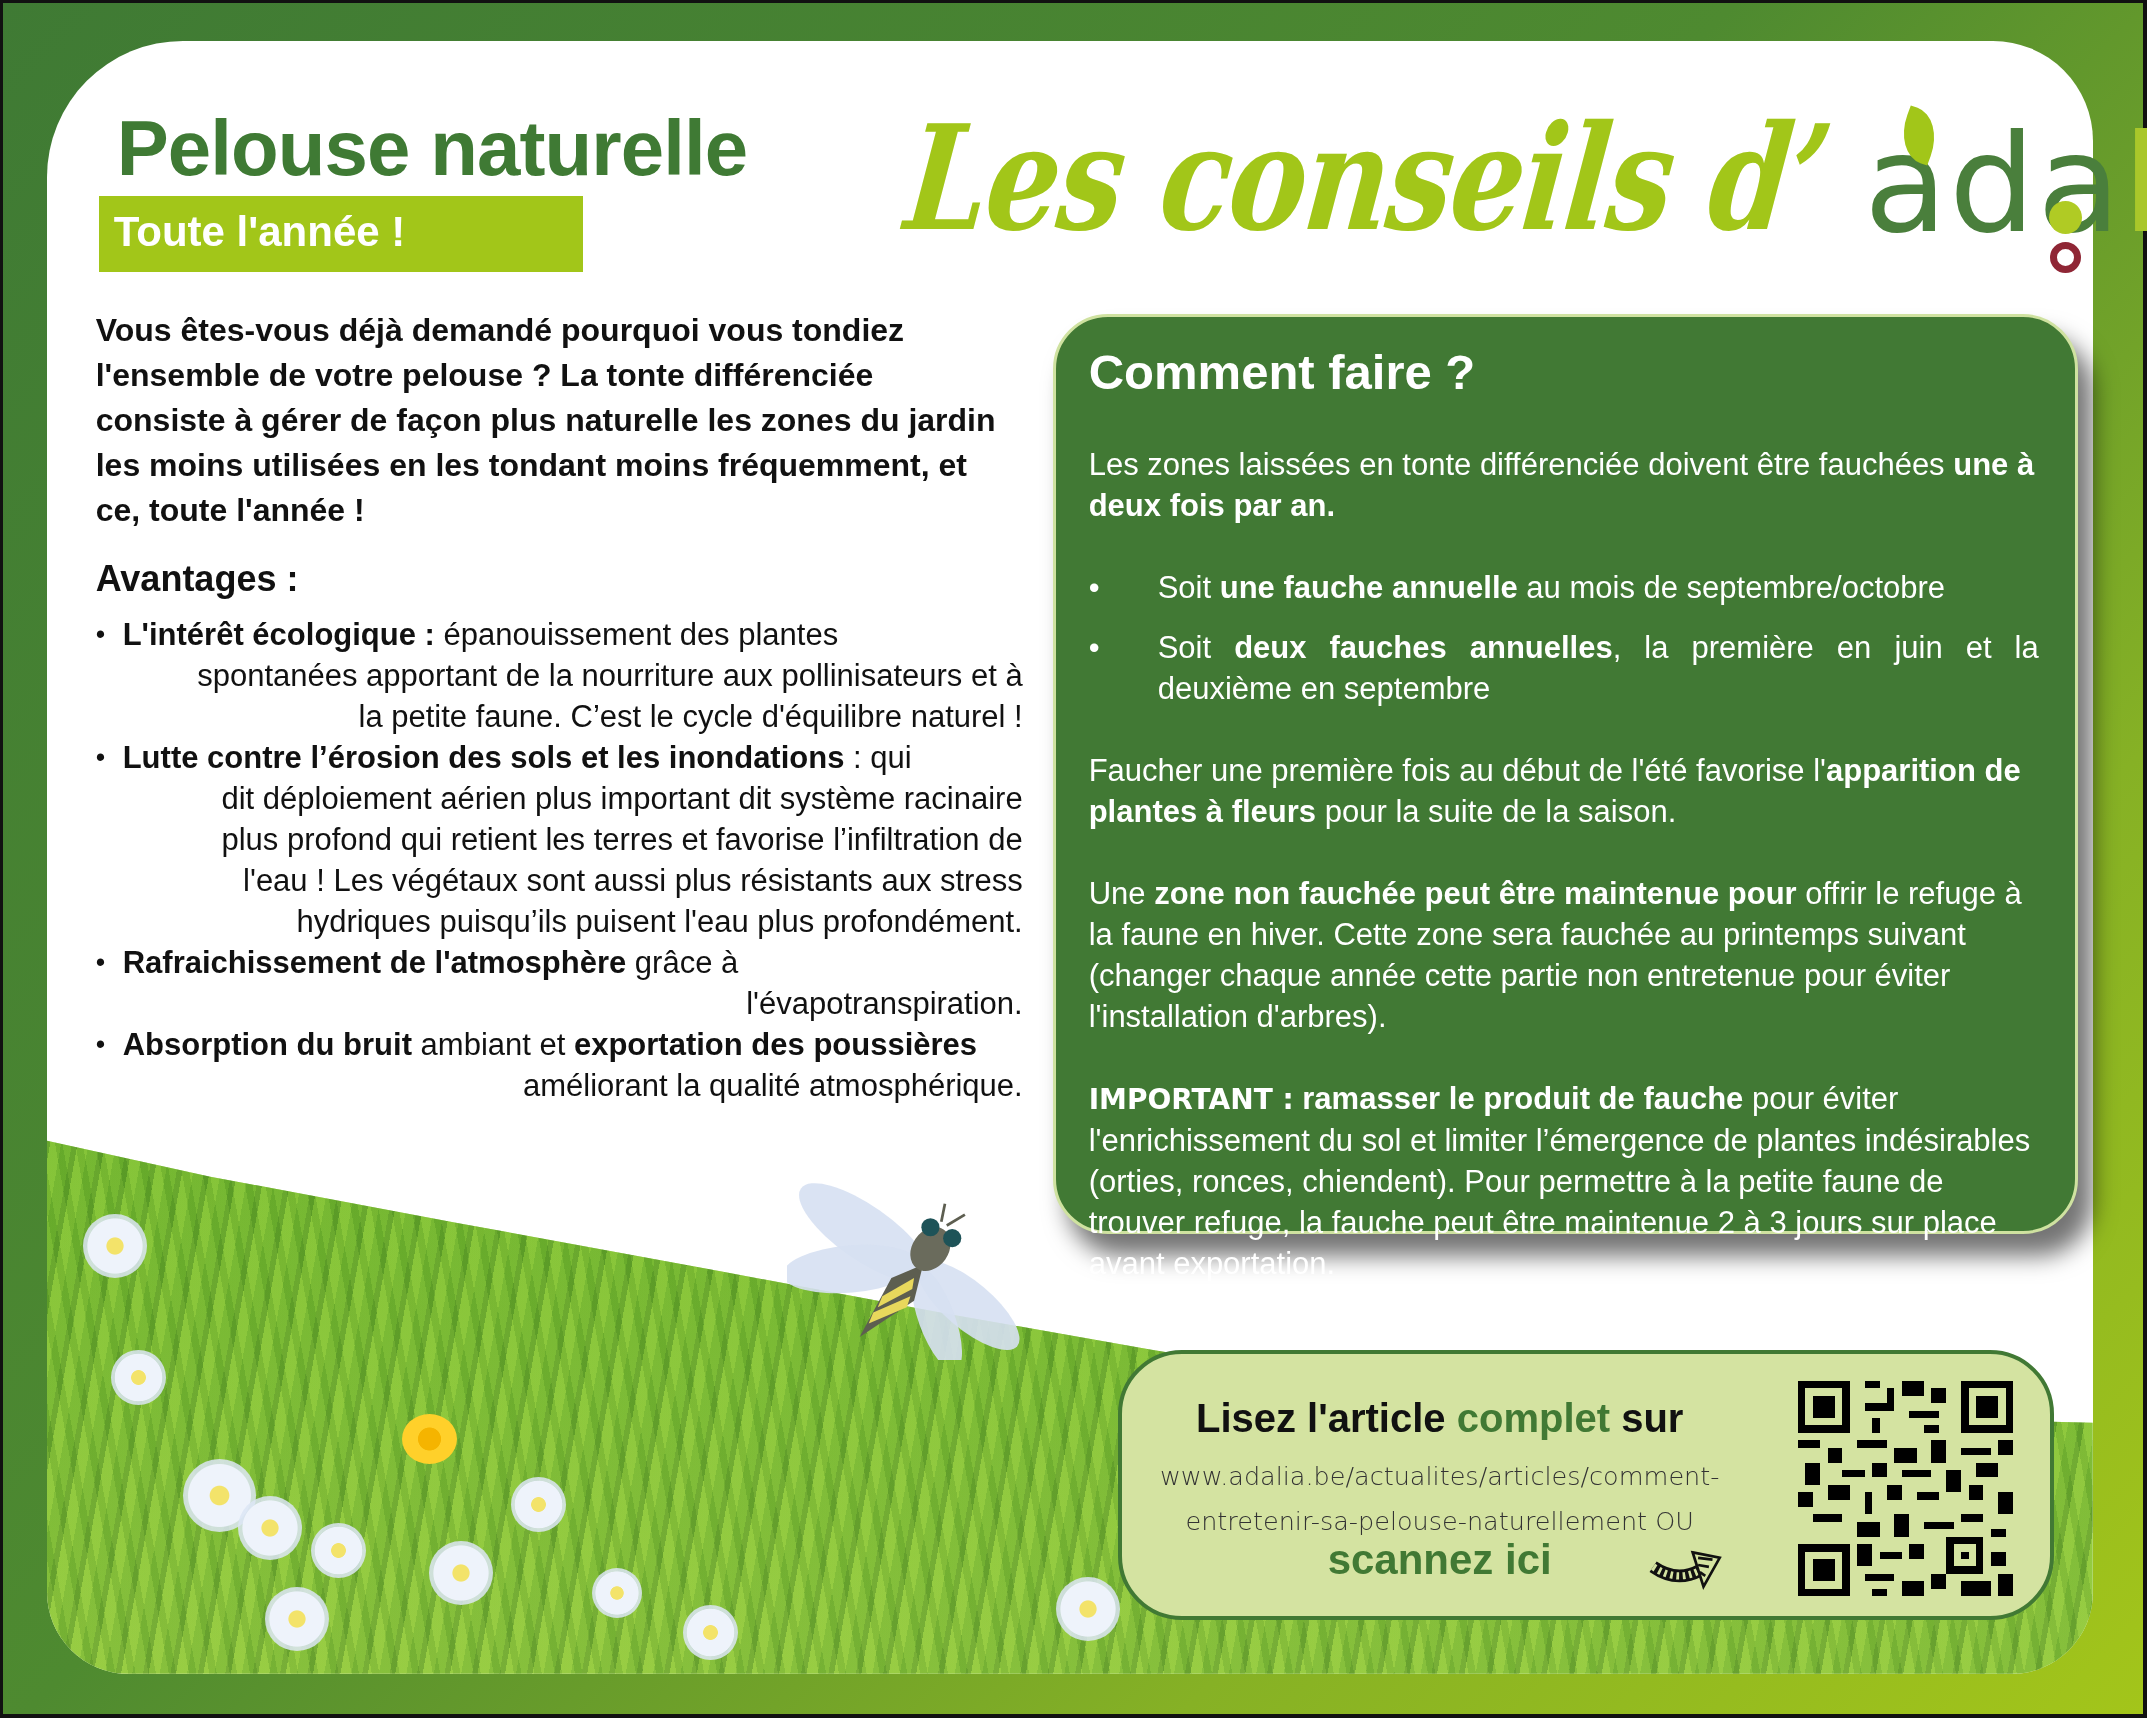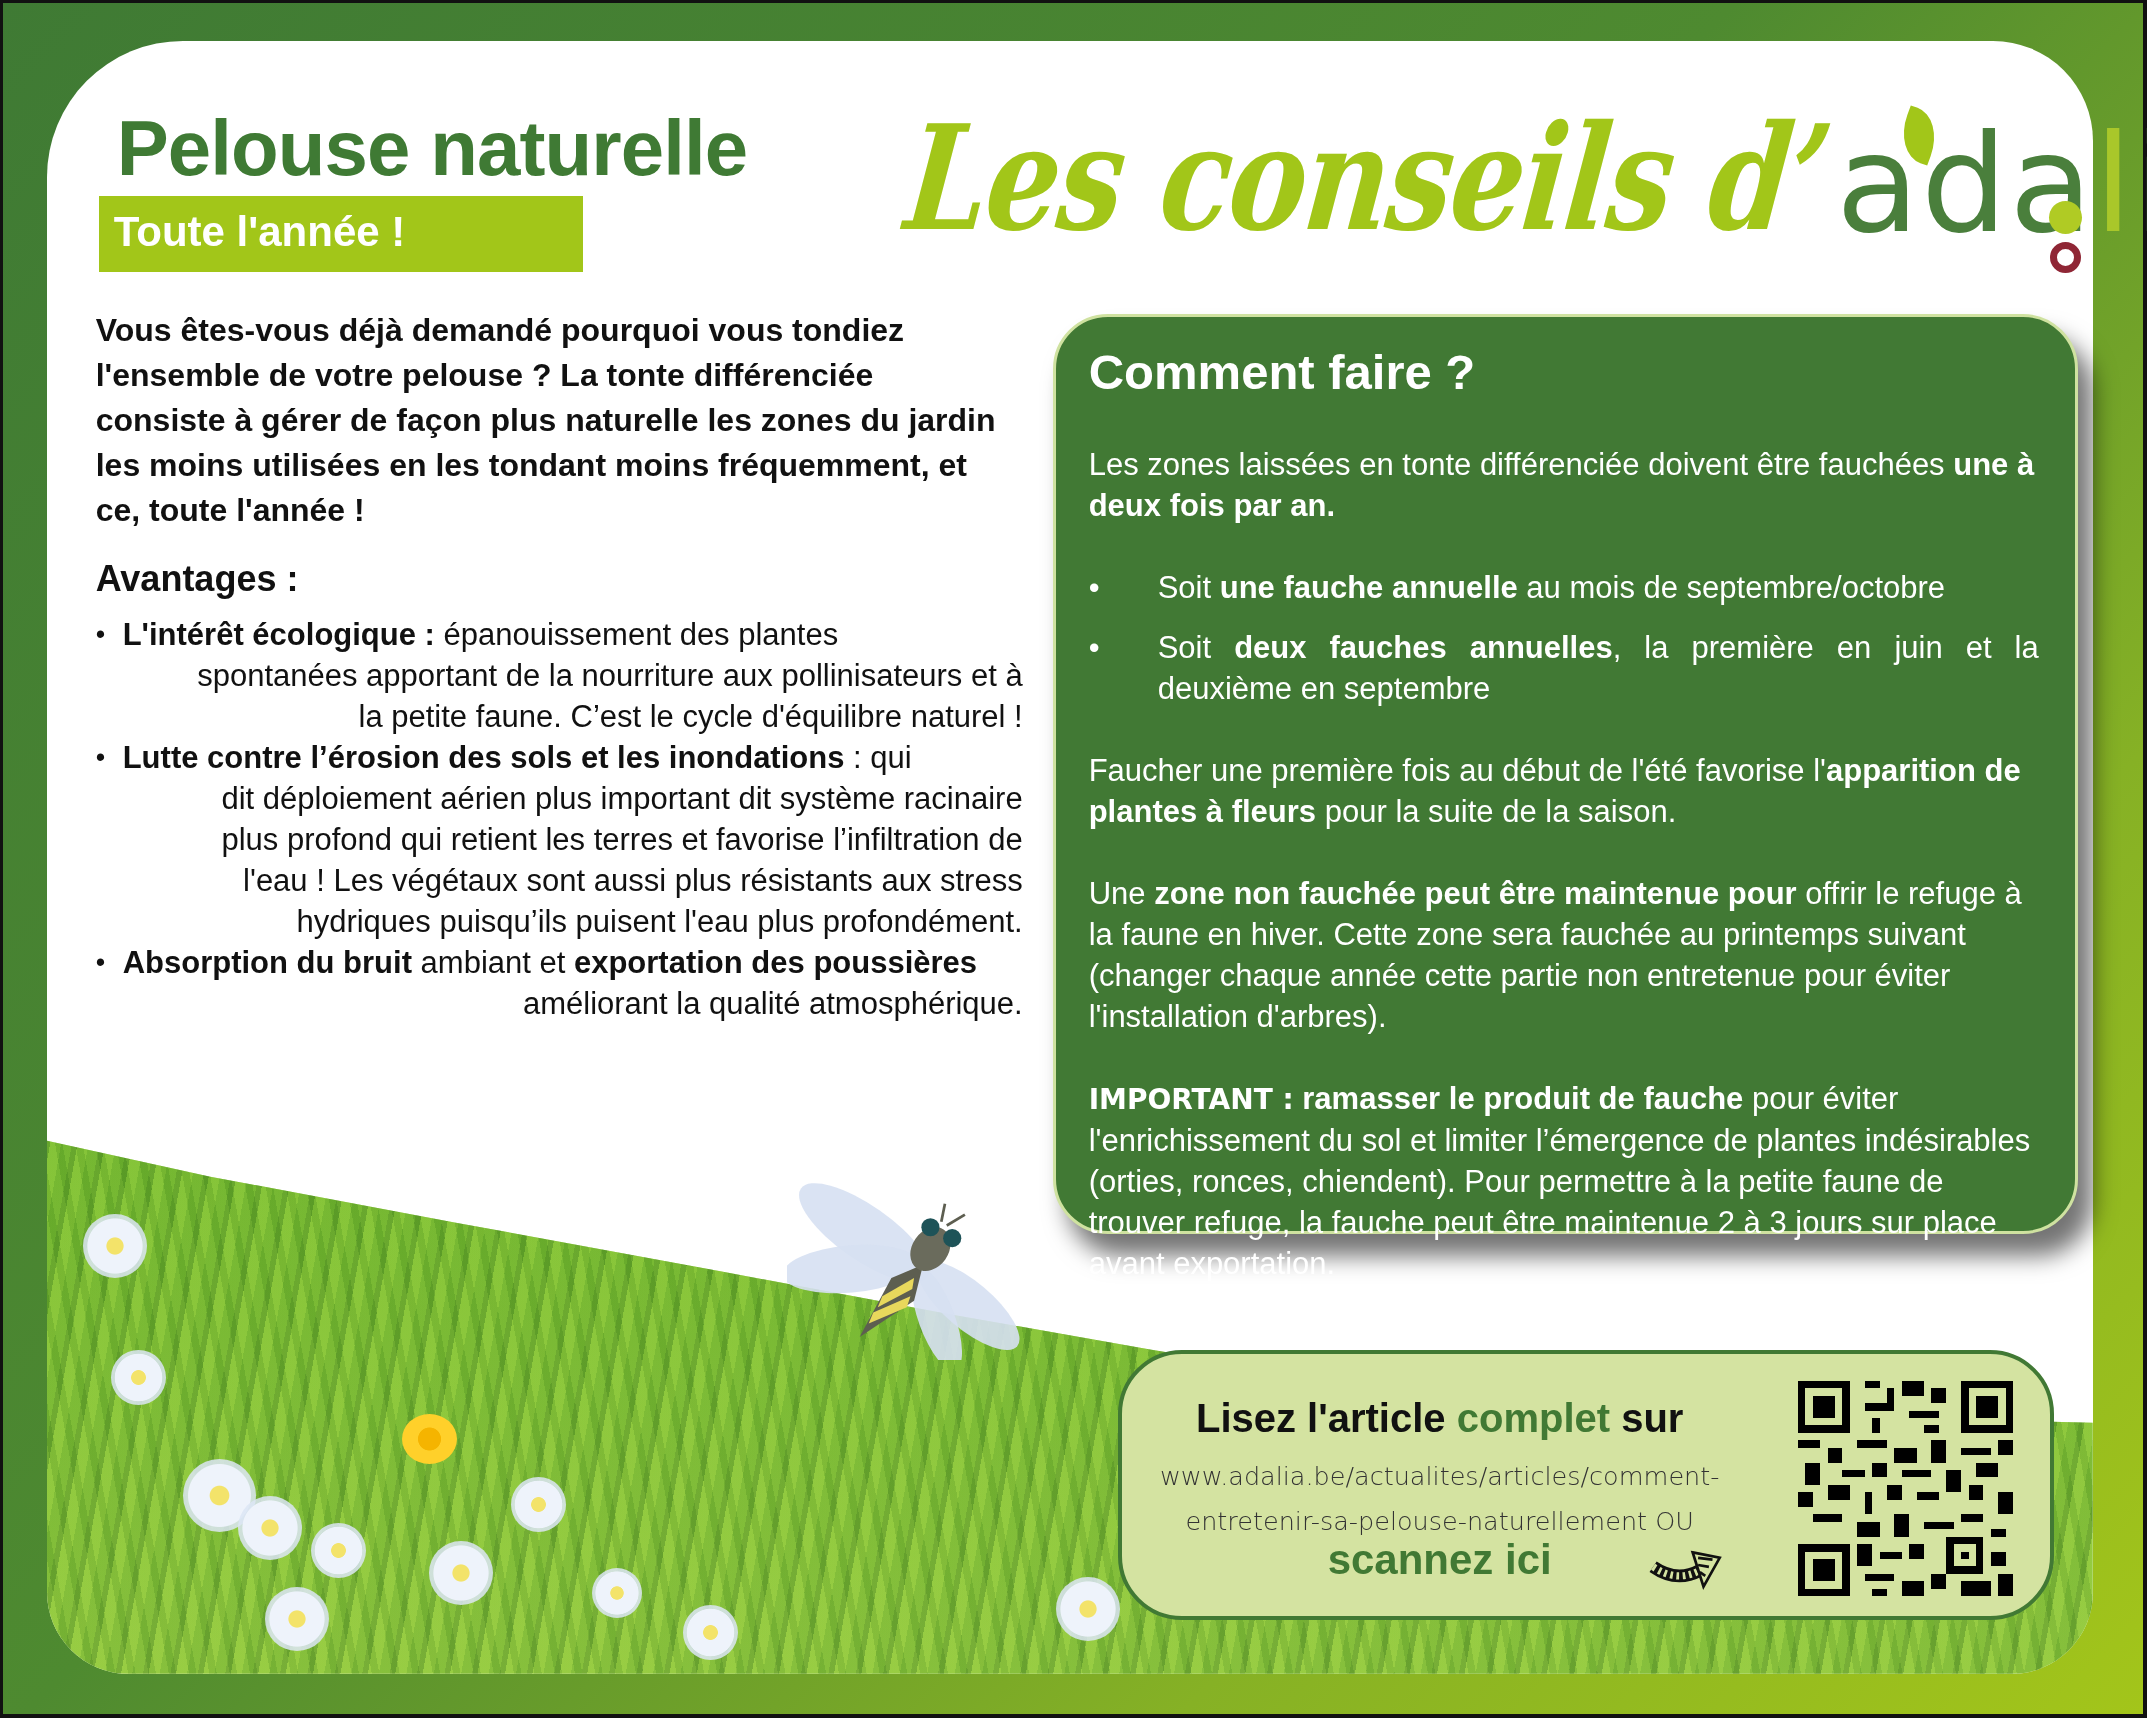--- a/index.html
+++ b/index.html
@@ -45,21 +45,21 @@
     .logo { position: absolute; left: 896px; top: 102px; height: 182px; white-space: nowrap; }
     .logo-script {
       display: inline-block; font-family: "DejaVu Serif", serif; font-style: italic; font-weight: 700;
       font-size: 116px; color: #a2c619; transform: skewX(-6deg) scaleY(1.25); transform-origin: bottom left;
       letter-spacing: -1.8px; vertical-align: bottom;
     }
     .logo-brand {
       display: inline-block; font-family: "DejaVu Sans", sans-serif; font-weight: 400;
       font-size: 136px; vertical-align: bottom; margin-left: 16.4px; letter-spacing: 1.8px;
     }
-    .logo-brand .g { color: #4a7f3c; }
+    .logo-brand .g { color: #4a7f3c; margin-left: 28px; }
     .logo-brand .l { color: #a9c72a; }
     .leaf { position: absolute; width: 36px; height: 51px; background: #a2c619; border-radius: 0 80% 0 80%; transform: rotate(20deg); }
     .dot-top { position: absolute; left: 2046px; top: 198px; width: 33px; height: 33px; border-radius: 50%; background: #b0cb24; }
     .dot-bottom { position: absolute; left: 2047px; top: 239px; width: 31px; height: 31px; border-radius: 50%; border: 7.3px solid #8f2635; }
 
     
     .intro {
       position: absolute; left: 93px; top: 305px; width: 909px;
       font-size: 32px; font-weight: 700; line-height: 45px; color: #111;
     }
@@ -145,20 +145,21 @@
   <div class="leaf" style="left:1898px;top:107px;"></div>
   <div class="dot-top"></div>
   <div class="dot-bottom"></div>
 
   <p class="intro">Vous êtes-vous déjà demandé pourquoi vous tondiez l'ensemble de votre pelouse ? La tonte différenciée consiste à gérer de façon plus naturelle les zones du jardin les moins utilisées en les tondant moins fréquemment, et ce, toute l'année !</p>
 
   <div class="adv-title">Avantages :</div>
   <ul class="adv-list">
     <li><b>L'intérêt écologique :</b><span> épanouissement des plantes</span><span class="cont">spontanées apportant de la nourriture aux pollinisateurs et à la petite faune. C’est le cycle d'équilibre naturel !</span></li>
     <li><b>Lutte contre l’érosion des sols et les inondations</b><span> : qui</span><span class="cont">dit déploiement aérien plus important dit système racinaire plus profond qui retient les terres et favorise l’infiltration de l'eau ! Les végétaux sont aussi plus résistants aux stress hydriques puisqu’ils puisent l'eau plus profondément.</span></li>
+    <li><b>Rafraichissement de l'atmosphère</b><span> grâce à</span><span class="cont">l'évapotranspiration.</span></li>
     <li><b>Absorption du bruit</b><span> ambiant et </span><b>exportation des poussières</b><span class="cont">améliorant la qualité atmosphérique.</span></li>
   </ul>
 
   <svg class="bee" viewBox="0 0 260 210">
     <ellipse cx="85" cy="70" rx="85" ry="30" transform="rotate(35 85 70)" fill="#d6e0f2" opacity=".9"></ellipse>
     <ellipse cx="70" cy="110" rx="75" ry="26" transform="rotate(-5 70 110)" fill="#d6e0f2" opacity=".9"></ellipse>
     <ellipse cx="200" cy="150" rx="70" ry="26" transform="rotate(40 200 150)" fill="#d6e0f2" opacity=".9"></ellipse>
     <ellipse cx="165" cy="165" rx="60" ry="20" transform="rotate(70 165 165)" fill="#d6e0f2" opacity=".9"></ellipse>
     <path d="M80 185 L115 120 L150 105 L140 145 Z" fill="#5d5e50"></path>
     <path d="M105 140 L140 120 L138 132 L100 152 Z" fill="#e8d85c"></path>

